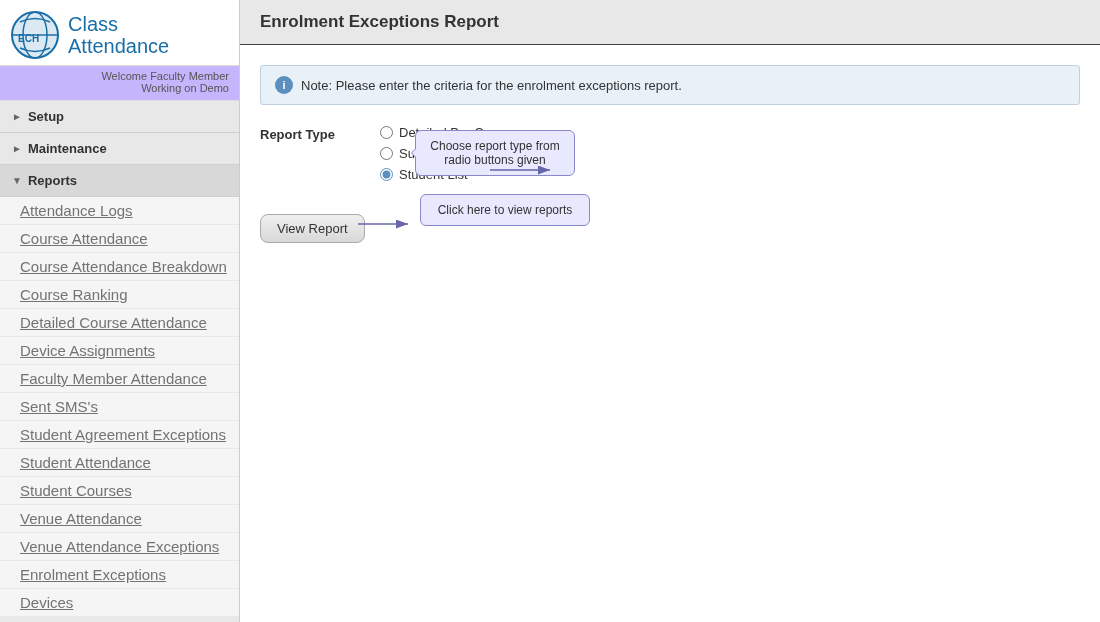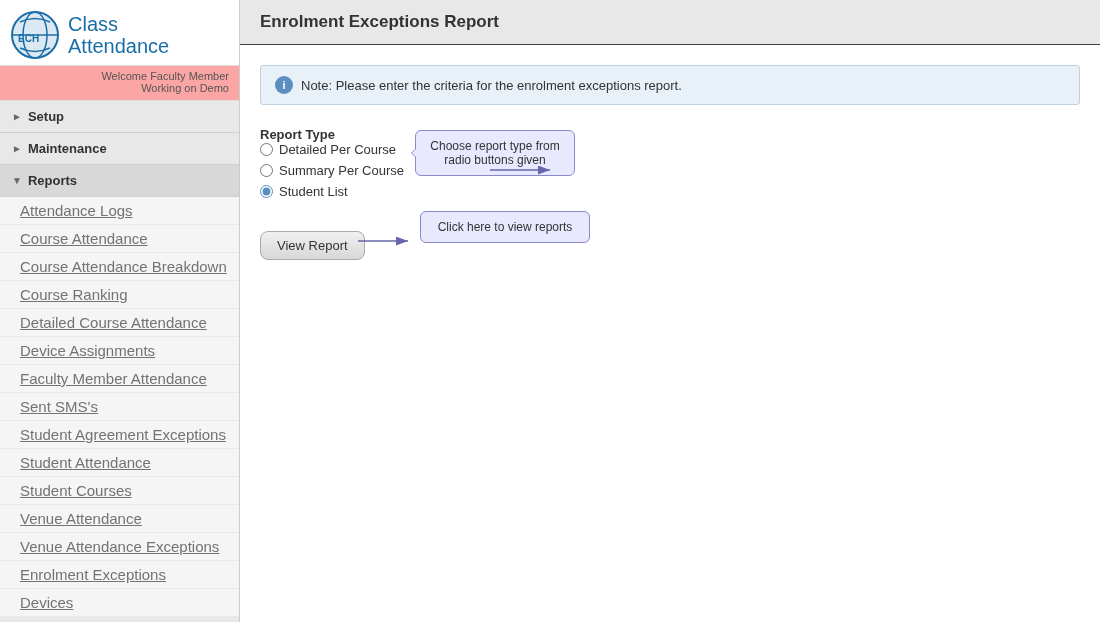--- a/index.html
+++ b/index.html
@@ -41,21 +41,21 @@
       font-weight: normal;
       color: #1a6ea8;
       line-height: 1.1;
     }
 
     .welcome-text {
       font-size: 11px;
       color: #555;
       text-align: right;
       padding: 4px 10px 6px 10px;
-      background: #fca5a5;
+      background: #c4b5fd;
       border-bottom: 1px solid #ddd;
     }
 
     .nav-section {
       background: #e8e8e8;
     }
 
     .nav-item-header {
       display: flex;
       align-items: center;
@@ -142,21 +142,20 @@
     }
 
     .form-section {
       margin-bottom: 20px;
     }
 
     .form-row {
       display: flex;
       align-items: flex-start;
       margin-bottom: 22px;
-      flex-direction: column;
     }
 
     .form-label {
       width: 120px;
       font-weight: bold;
       color: #333;
       padding-top: 2px;
       font-size: 13px;
     }
 

